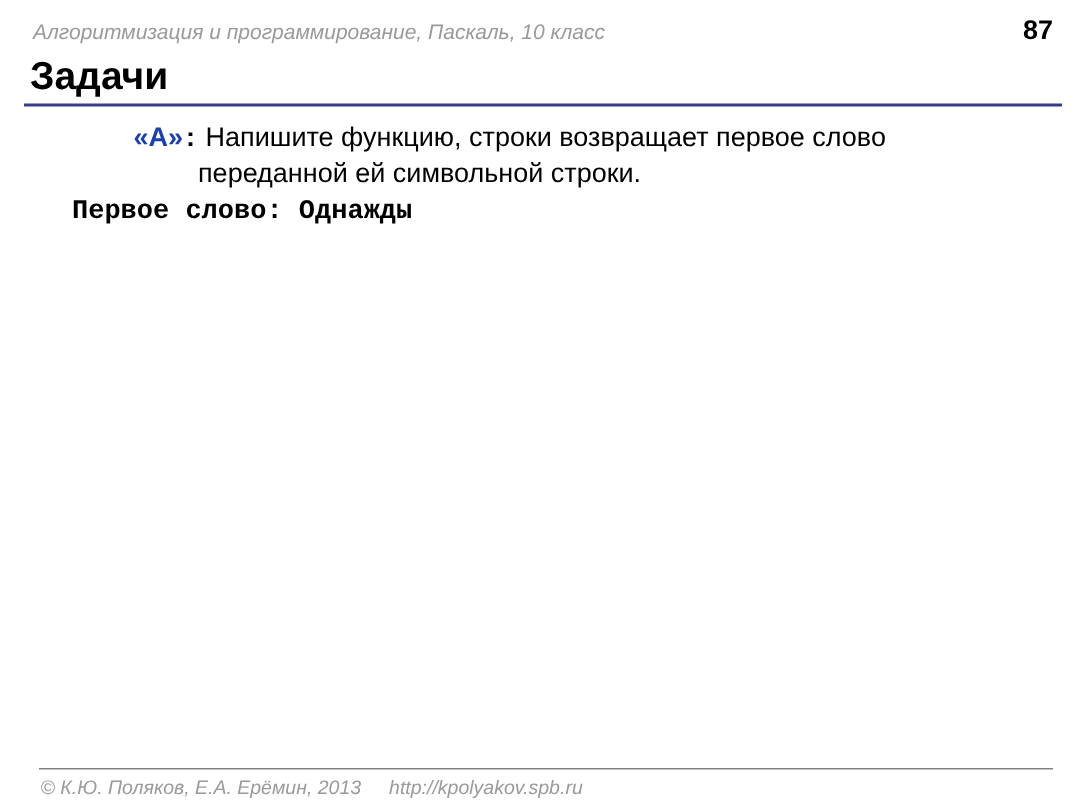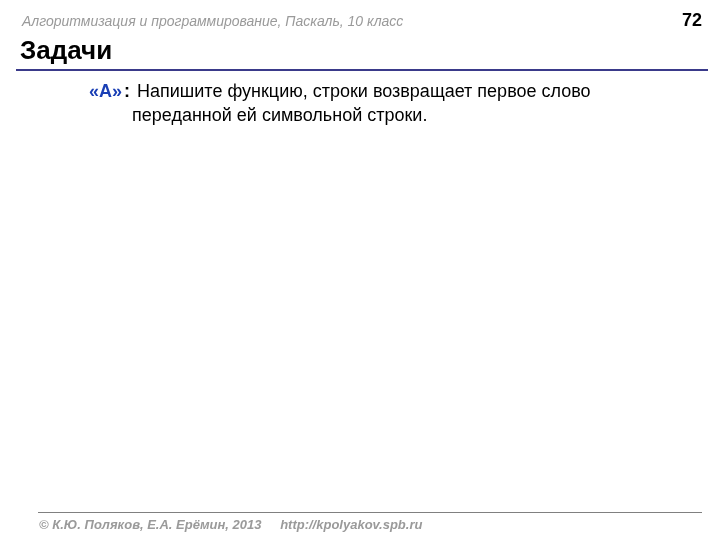--- a/index.html
+++ b/index.html
@@ -66,51 +66,51 @@
     font-family: "Courier New", monospace;
     font-weight: bold;
     font-size: 18px;
     padding-left: 4px;
     white-space: pre;
     line-height: 1.3;
   }
   .mono-red { color: #c00000; }
   .footer {
     position: absolute;
-    left: 16px; right: 0; bottom: 0;
+    left: 4px; right: 0; bottom: 0;
     padding: 6px 18px 8px 18px;
-    font-weight: bold;
   }
   .footer-rule {
     border: none;
     border-top: 1px solid #808080;
     margin-bottom: 4px;
   }
   .footer-text {
     font-style: italic;
     font-size: 13px;
     color: #9a9a9a;
   }
   .footer-link { margin-left: 14px; }
 </style>
 </head>
 <body>
 
 <div class="header-strip">
   <span class="breadcrumb">Алгоритмизация и программирование, Паскаль, 10 класс</span>
-  <span class="page-number">72</span>
+  <span class="page-number">87</span>
 </div>
 
 <div class="title">Задачи</div>
 <hr class="title-rule">
 
 <div class="content">
   <div class="task-a">
     <span class="label-a">«A»</span><span class="colon-a">:</span><span> Напишите функцию, строки возвращает первое слово переданной ей символьной строки.</span>
   </div>
+  <div class="mono">Первое слово: Однажды</div>
 </div>
 
 <div class="footer">
   <hr class="footer-rule">
   <div class="footer-text">
     <span>© К.Ю. Поляков, Е.А. Ерёмин, 2013</span>
     <span class="footer-link">http://kpolyakov.spb.ru</span>
   </div>
 </div>
 

